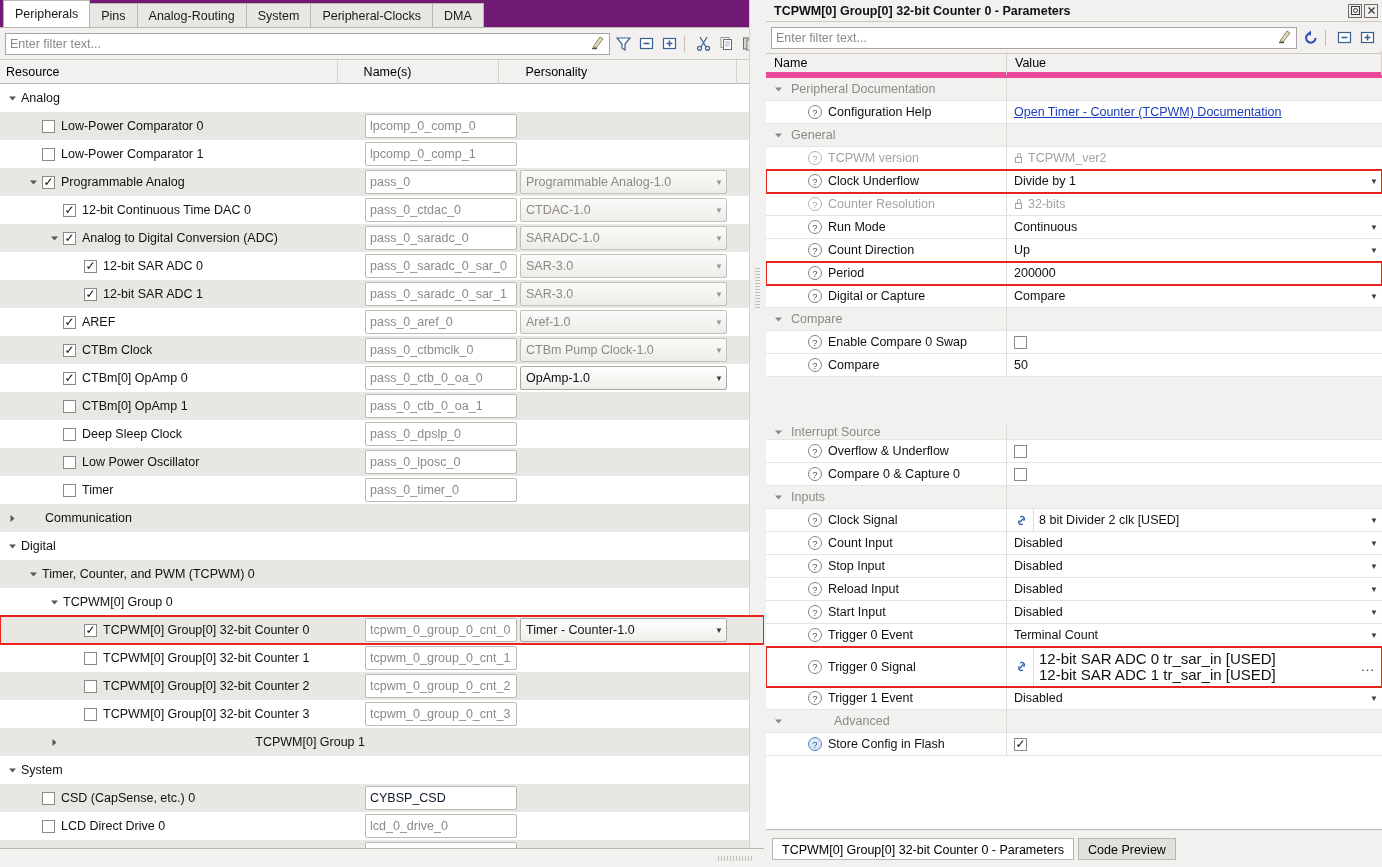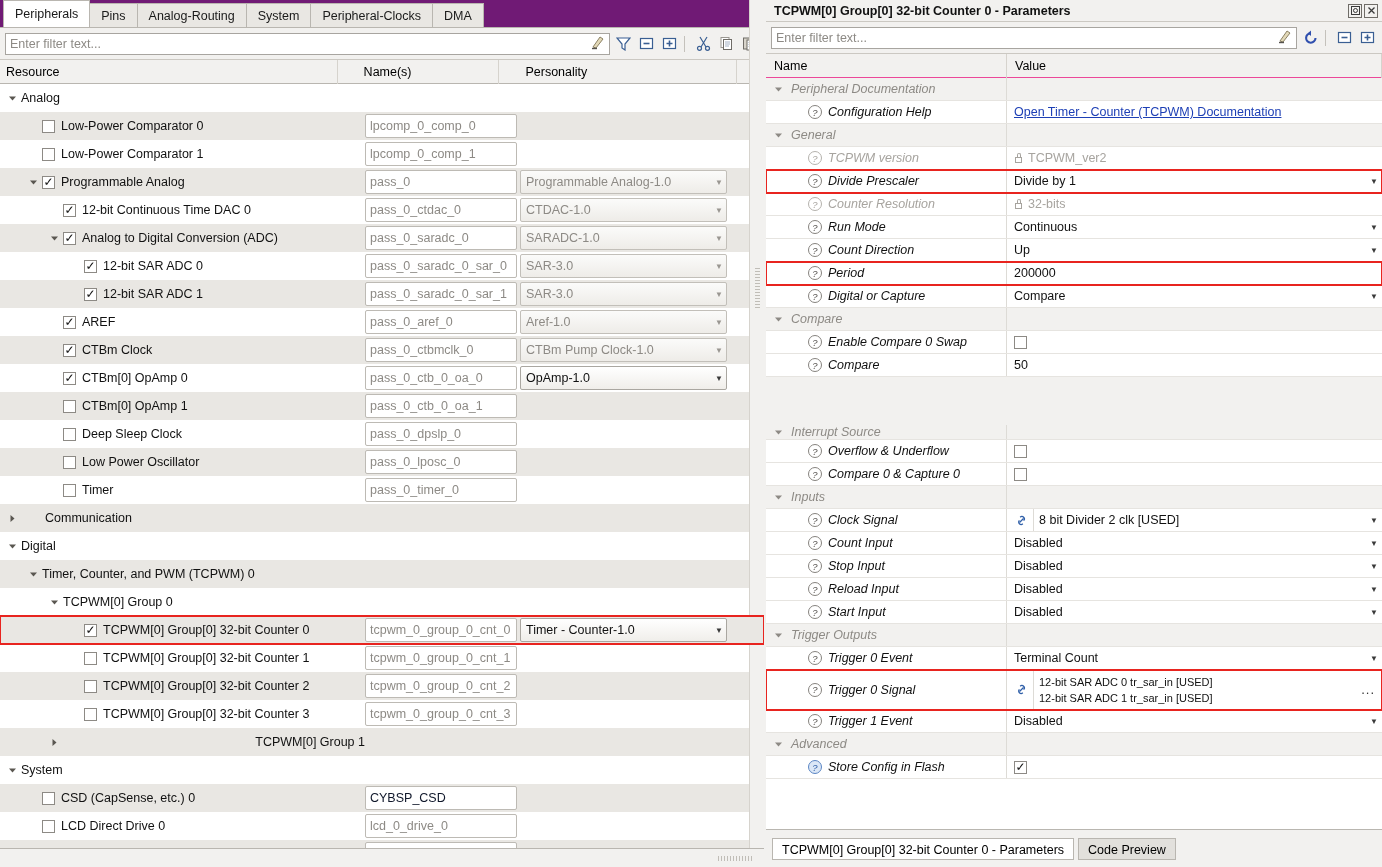--- a/index.html
+++ b/index.html
@@ -82,31 +82,31 @@
   .rhead{height:22px;background:#f2f1ef;display:flex;align-items:center;
      padding:0 4px 0 8px;box-sizing:border-box;border-bottom:1px solid #cbc8c2;}
   .rhead .title{flex:1;font-size:12.5px;color:#111;font-weight:bold;white-space:nowrap;}
   .winbtn{width:14px;height:14px;border:1px solid #6f6c67;display:inline-flex;
      align-items:center;justify-content:center;font-size:9px;color:#3a3a3a;margin-left:2px;
      box-sizing:border-box;background:#f2f1ef;cursor:pointer;}
 
   .rfilter{height:32px;background:#f2f1ef;display:flex;align-items:center;
      padding:0 5px;box-sizing:border-box;border-bottom:1px solid #cbc8c2;}
   .rcolhead{height:24px;background:#f2f1ef;display:flex;align-items:center;
-     border-bottom:1px solid #ec4899;box-sizing:border-box;}
+     border-bottom:6px solid #ec4899;box-sizing:border-box;}
   .rcolhead .c{height:24px;line-height:24px;padding-left:8px;box-sizing:border-box;
      border-right:1px solid #d6d3cd;font-size:12.5px;}
   .rc-name{width:241px;}
   .rc-val{flex:1;border-right:none;}
 
   .pbody{flex:1;position:relative;overflow:hidden;background:#fff;}
   .prow{display:flex;align-items:stretch;box-sizing:border-box;position:relative;
      border-bottom:1px solid #e6e4e0;min-height:23px;}
   .pname{width:241px;display:flex;align-items:center;box-sizing:border-box;
-     border-right:1px solid #dddbd6;padding-right:4px;font-style:italic;}
+     border-right:1px solid #dddbd6;padding-right:4px;}
   .pval{flex:1;display:flex;align-items:center;box-sizing:border-box;padding-left:2px;}
   .sectionrow{background:#f2f1ef;}
   .sectionrow .pname{color:#8d8a85;}
   .sec-lbl{color:#8d8a85;font-size:12.5px;}
   .qmark{width:14px;height:14px;border-radius:50%;border:1px solid #86837e;color:#55524e;
      font-size:9.5px;display:inline-flex;align-items:center;justify-content:center;
      flex:0 0 14px;margin-right:6px;box-sizing:border-box;font-family:"Liberation Sans",sans-serif;
      cursor:pointer;}
   .qmark.blue{border-color:#5b86c4;color:#2f5fa8;background:#dbe7f6;}
   .qmark.dim{border-color:#b5b2ad;color:#a7a49f;}
@@ -122,21 +122,21 @@
      border:1px solid #a7a49f;box-sizing:border-box;}
   .lock:after{content:"";position:absolute;left:2.5px;top:0px;width:4px;height:5px;
      border:1px solid #a7a49f;border-bottom:none;border-radius:3px 3px 0 0;box-sizing:border-box;}
   .vcbx{width:13px;height:13px;border:1px solid #8d8a85;background:#fff;margin-left:5px;
      display:inline-flex;align-items:center;justify-content:center;font-size:12px;
      line-height:1;color:#111;box-sizing:border-box;cursor:pointer;}
   .vcbx.empty{color:transparent;}
   .linkicon{width:24px;height:100%;display:flex;align-items:center;justify-content:center;
      border-right:1px solid #dddbd6;flex:0 0 24px;color:#2f5fa8;font-size:13px;cursor:pointer;}
   .multiline{display:flex;flex-direction:column;justify-content:center;flex:1;
-     font-size:11px;color:#111;padding-left:5px;line-height:16px;}
+     font-size:15px;color:#111;padding-left:5px;line-height:16px;}
   .ellipsis{padding:0 7px;color:#333;font-size:13px;letter-spacing:1px;cursor:pointer;}
   .hl{outline:2px solid #e8241f;outline-offset:-1px;z-index:5;}
 
   .rbottom{height:38px;background:#f2f1ef;border-top:1px solid #b9b6b0;display:flex;
      align-items:center;padding-left:6px;box-sizing:border-box;}
   .btab{height:22px;line-height:22px;padding:0 9px;border:1px solid #b9b6b0;
      background:#fff;font-size:12.5px;margin-right:4px;box-sizing:border-box;white-space:nowrap;cursor:pointer;}
   .btab.inactive{background:#e2e0dc;}
 </style>
 </head>
@@ -744,21 +744,21 @@
           <div class="pval">
             <div class="lockv">
               <span class="lock"></span>
               <span>TCPWM_ver2</span>
             </div>
           </div>
         </div>
         <div class="prow hl">
           <div class="pname" style="padding-left: 42px;">
             <span class="qmark">?</span>
-            <span class="plabel">Divide Prescaler</span>
+            <span class="plabel">Clock Underflow</span>
           </div>
           <div class="pval">
             <div class="ddv">
               <span>Divide by 1</span>
               <span class="caret dark">▼</span>
             </div>
           </div>
         </div>
         <div class="prow">
           <div class="pname" style="padding-left: 42px;">
@@ -946,31 +946,20 @@
             <span class="qmark">?</span>
             <span class="plabel">Start Input</span>
           </div>
           <div class="pval">
             <div class="ddv">
               <span>Disabled</span>
               <span class="caret dark">▼</span>
             </div>
           </div>
         </div>
-        <div class="prow sectionrow">
-          <div class="pname" style="padding-left: 0px;">
-            <span class="arrow" style="margin-left: 6px;">
-              <svg width="9" height="9" viewBox="0 0 9 9">
-                <path d="M1 2.5 L8 2.5 L4.5 6.5 Z" fill="#8d8a85"></path>
-              </svg>
-            </span>
-            <span class="sec-lbl" style="margin-left: 4px;">Trigger Outputs</span>
-          </div>
-          <div class="pval"></div>
-        </div>
         <div class="prow">
           <div class="pname" style="padding-left: 42px;">
             <span class="qmark">?</span>
             <span class="plabel">Trigger 0 Event</span>
           </div>
           <div class="pval">
             <div class="ddv">
               <span>Terminal Count</span>
               <span class="caret dark">▼</span>
             </div>
@@ -1002,21 +991,21 @@
             <span class="plabel">Trigger 1 Event</span>
           </div>
           <div class="pval">
             <div class="ddv">
               <span>Disabled</span>
               <span class="caret dark">▼</span>
             </div>
           </div>
         </div>
         <div class="prow sectionrow">
-          <div class="pname" style="padding-left: 0px;">
+          <div class="pname" style="padding-left: 0px; gap: 43px;">
             <span class="arrow" style="margin-left: 6px;">
               <svg width="9" height="9" viewBox="0 0 9 9">
                 <path d="M1 2.5 L8 2.5 L4.5 6.5 Z" fill="#8d8a85"></path>
               </svg>
             </span>
             <span class="sec-lbl" style="margin-left: 4px;">Advanced</span>
           </div>
           <div class="pval"></div>
         </div>
         <div class="prow">

